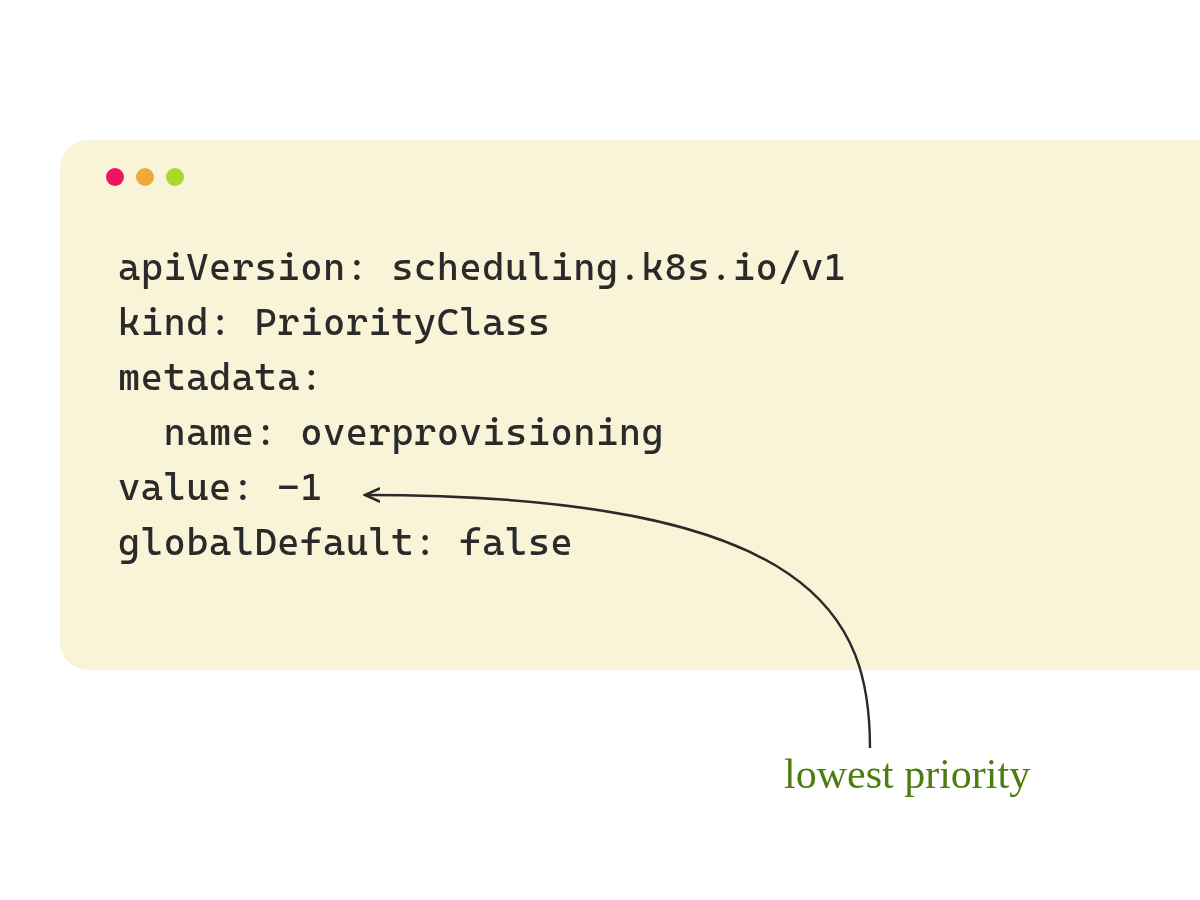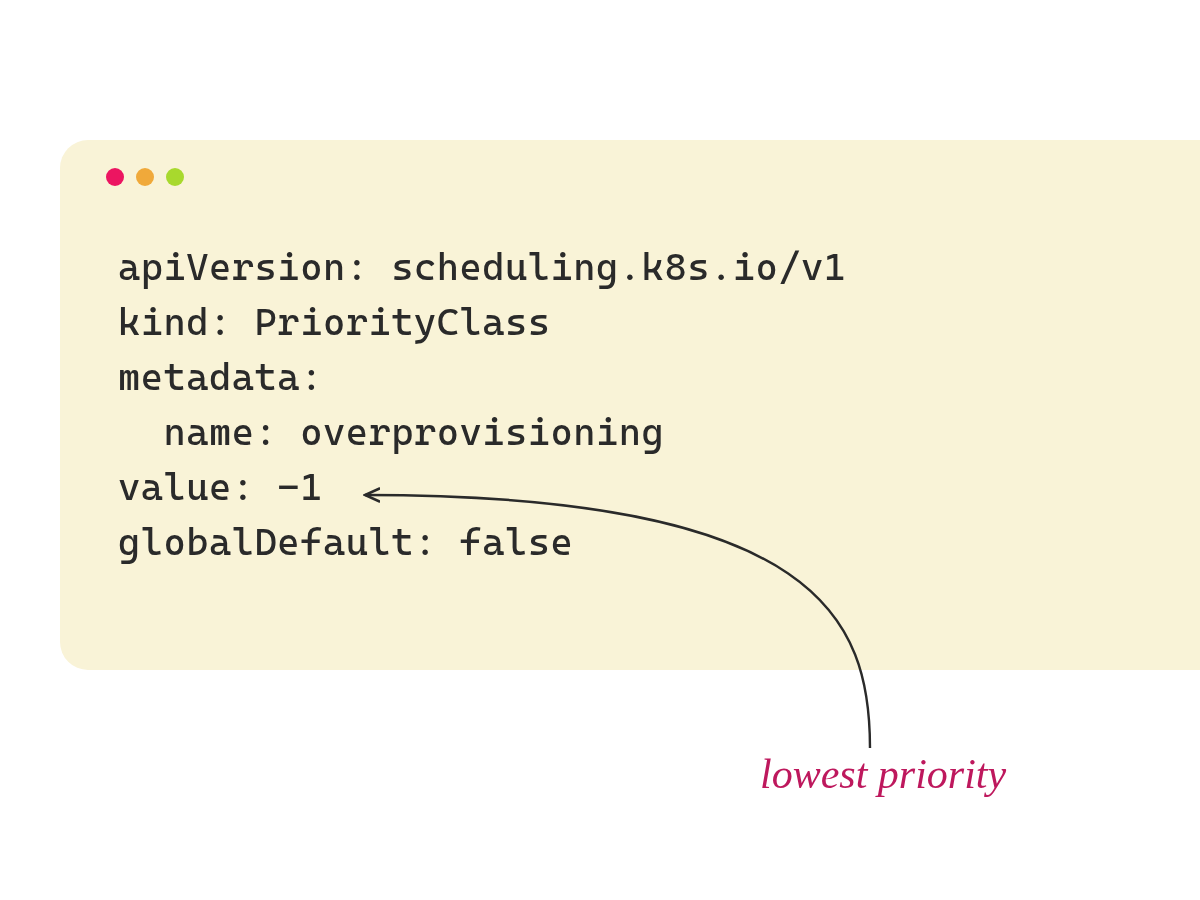--- a/index.html
+++ b/index.html
@@ -42,22 +42,22 @@
     color: #2a2a2a;
     white-space: pre;
     letter-spacing: 0.5px;
     margin-left: 18px;
   }
 
   .annotation {
     position: absolute;
     font-family: "Comic Sans MS", "Bradley Hand", "Segoe Script", cursive;
     font-size: 42px;
-    color: #be185d;
-    font-style: italic;
+    color: #4d7c0f;
+    margin-left: 24px;
   }
 
   svg.arrow {
     position: absolute;
     overflow: visible;
     pointer-events: none;
   }
 </style>
 </head>
 <body>

